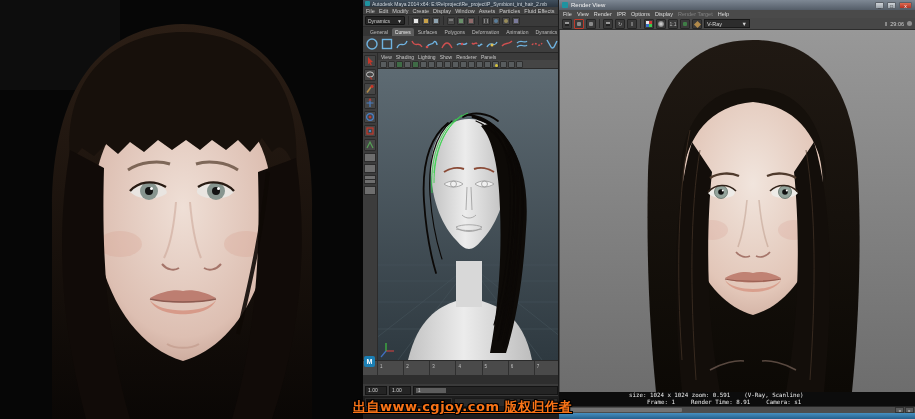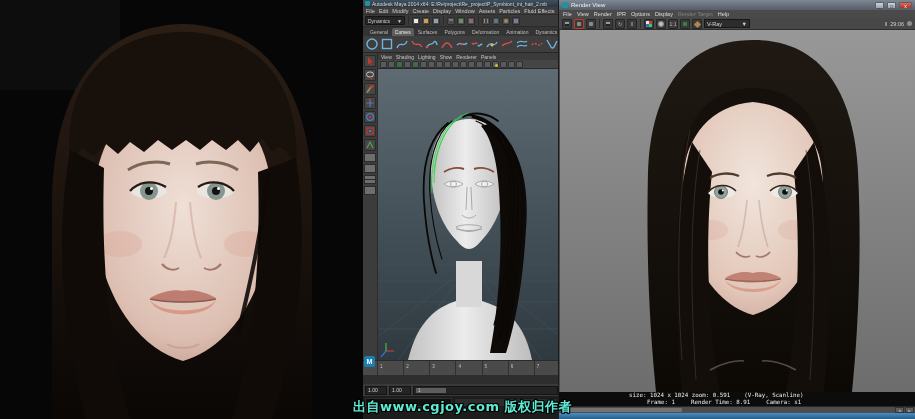--- a/index.html
+++ b/index.html
@@ -104,24 +104,25 @@
   .rv-status .l2 { padding-left:88px; gap:16px; }
   .rv-scroll { position:absolute; left:0; top:406px; width:100%; height:7px; background:#4d4d4d; border-top:1px solid #262626; }
   .rv-thumb { position:absolute; left:3px; top:1px; width:120px; height:4px; background:#737373; border-radius:1px; }
   .scroll-arrow { position:absolute; top:0; width:9px; height:6px; background:#5d5d5d; border:1px solid #333; font-size:4px; color:#ccc; text-align:center; line-height:5px; }
   .sa-l { right:11px; } .sa-r { right:1px; }
   .rv-progress { position:absolute; left:0; top:413px; width:100%; height:6px; background:linear-gradient(#4790c0,#255f8c); }
 
   
   .watermark {
     position:absolute; left:353px; top:398px; z-index:6;
-    font-size:13px; font-weight:bold; color:#5eead4; letter-spacing:0.5px;
+    font-size:13px; font-weight:bold; color:#f97316; letter-spacing:0.5px;
     font-family:"DejaVu Sans", sans-serif;
     text-shadow:1px 0 0 #000,-1px 0 0 #000,0 1px 0 #000,0 -1px 0 #000,1px 1px 0 #000,-1px -1px 0 #000,1px -1px 0 #000,-1px 1px 0 #000;
     white-space:nowrap;
+    text-decoration:underline;
   }
 </style>
 </head>
 <body>
 
 <div class="stage">
 
   <section class="photo-left">
     <svg width="363" height="419" viewBox="0 0 363 419" preserveAspectRatio="none">
       <defs>

